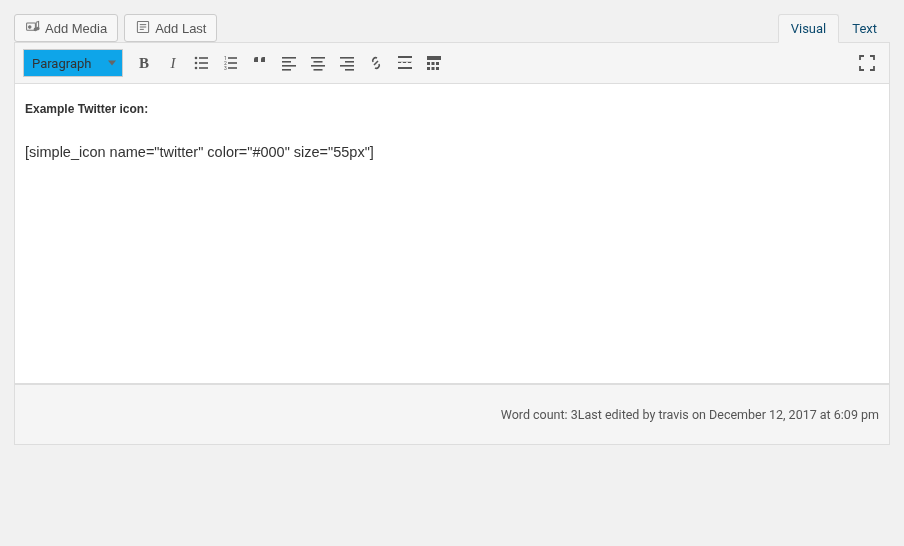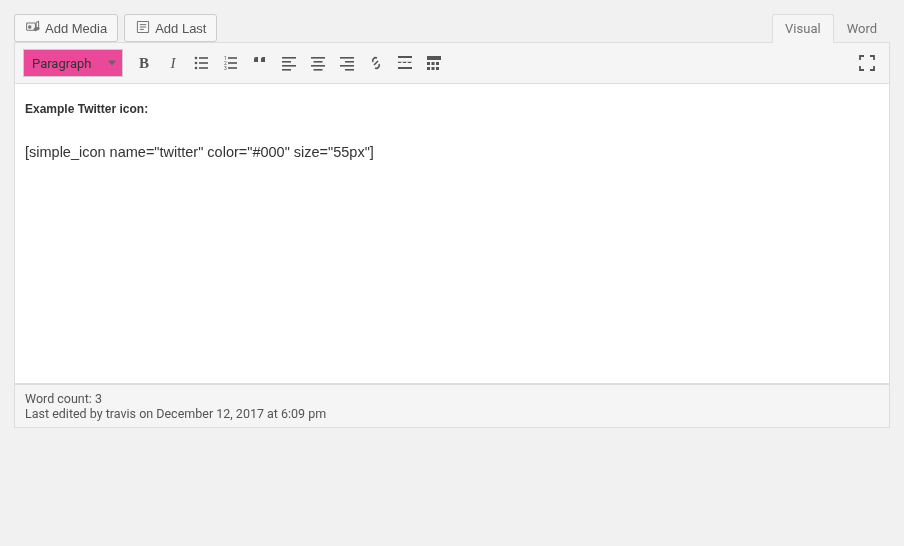--- a/index.html
+++ b/index.html
@@ -3,32 +3,32 @@
 <meta charset="utf-8">
 <style>
 * { box-sizing: border-box; margin: 0; padding: 0; }
 body { font-family: -apple-system, BlinkMacSystemFont, "Segoe UI", Roboto, sans-serif; background: #f1f1f1; padding: 14px; width: 904px; }
 .editor-wrap { }
 .top-row { display: flex; justify-content: space-between; align-items: flex-start; margin-bottom: 0; }
 .media-buttons { display: flex; gap: 6px; border-radius: 8px; }
 .btn { display: inline-flex; align-items: center; gap: 4px; background: #f7f7f7; border: 1px solid #ccc; border-radius: 3px; padding: 4px 10px; font-size: 13px; color: #555; cursor: pointer; height: 28px; }
 .btn svg { width: 16px; height: 16px; }
 .tabs { display: flex; align-items: flex-end; }
-.tab { padding: 6px 12px; font-size: 13px; color: #737373; cursor: pointer; border: 1px solid transparent; border-bottom: none; }
+.tab { padding: 6px 12px; font-size: 13px; color: #0c4a6e; cursor: pointer; border: 1px solid transparent; border-bottom: none; }
 .tab.active { background: #f5f5f5; border: 1px solid #ddd; border-bottom: 1px solid #f5f5f5; border-top-left-radius: 3px; border-top-right-radius: 3px; position: relative; z-index: 2; margin-bottom: -1px; }
 .toolbar { background: #f5f5f5; border: 1px solid #ddd; padding: 6px 8px; display: flex; align-items: center; gap: 1px; }
-.format-select { position: relative; display: inline-flex; align-items: center; background: #ec4899; border: 1px solid #ccc; height: 28px; padding: 0 22px 0 8px; font-size: 13px; color: #333; cursor: pointer; margin-right: 6px; min-width: 100px; }
+.format-select { position: relative; display: inline-flex; align-items: center; background: #0ea5e9; border: 1px solid #ccc; height: 28px; padding: 0 22px 0 8px; font-size: 13px; color: #333; cursor: pointer; margin-right: 6px; min-width: 100px; }
 .format-select::after { content: ''; position: absolute; right: 6px; top: 50%; transform: translateY(-50%); border-left: 4px solid transparent; border-right: 4px solid transparent; border-top: 5px solid #666; }
 .tbtn { width: 28px; height: 28px; display: inline-flex; align-items: center; justify-content: center; cursor: pointer; color: #555; border-radius: 2px; }
 .tbtn svg { width: 20px; height: 20px; }
 .spacer { flex: 1; }
 .content-area { background: #fff; border: 1px solid #ddd; border-top: none; padding: 18px 10px; min-height: 300px; font-family: Georgia, serif; color: #333; }
 .content-area h3 { font-family: "Helvetica Neue", Arial, sans-serif; font-weight: 700; font-size: 12px; color: #333; margin-bottom: 28px; }
 .content-area p { font-size: 14.5px; color: #333; font-family: -apple-system, BlinkMacSystemFont, Arial, sans-serif; }
-.status-bar { background: #f5f5f5; border: 1px solid #ddd; border-top: 1px solid #ddd; padding: 6px 10px; display: flex; justify-content: flex-end; font-size: 12.5px; color: #555; flex-direction: column; }
+.status-bar { background: #f5f5f5; border: 1px solid #ddd; border-top: 1px solid #ddd; padding: 22px 10px; display: flex; justify-content: flex-end; font-size: 12.5px; color: #555; }
 </style>
 </head>
 <body>
 
 <div class="editor-wrap">
 
   <div class="top-row">
     <div class="media-buttons">
       <button class="btn">
         <span>
@@ -50,21 +50,21 @@
             <line x1="6" y1="7" x2="14" y2="7"></line>
             <line x1="6" y1="10" x2="14" y2="10"></line>
             <line x1="6" y1="13" x2="11" y2="13"></line>
           </svg>
         </span>
         <span>Add Last</span>
       </button>
     </div>
     <div class="tabs">
       <div class="tab active">Visual</div>
-      <div class="tab">Word</div>
+      <div class="tab">Text</div>
     </div>
   </div>
 
   <div class="toolbar">
     <div class="format-select">
       <span>Paragraph</span>
     </div>
 
     <div class="tbtn" title="Bold">
       <svg viewBox="0 0 20 20">

